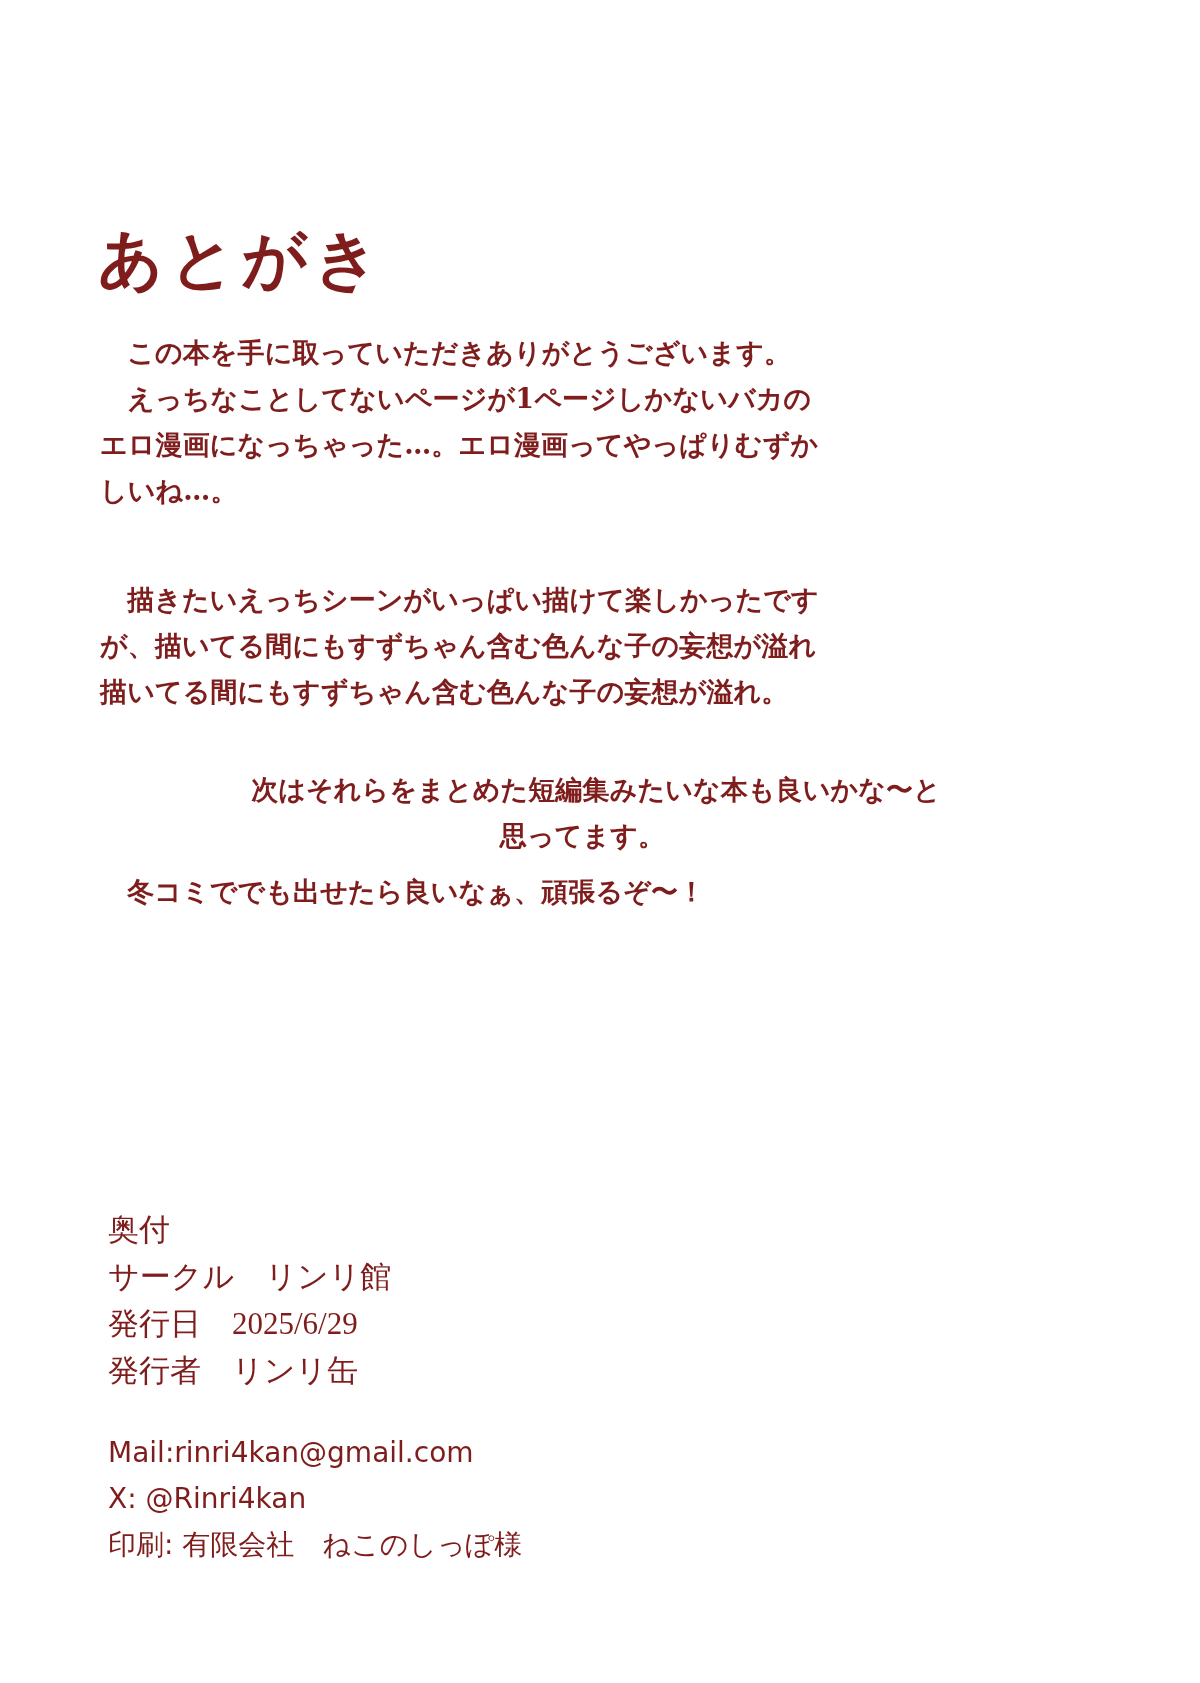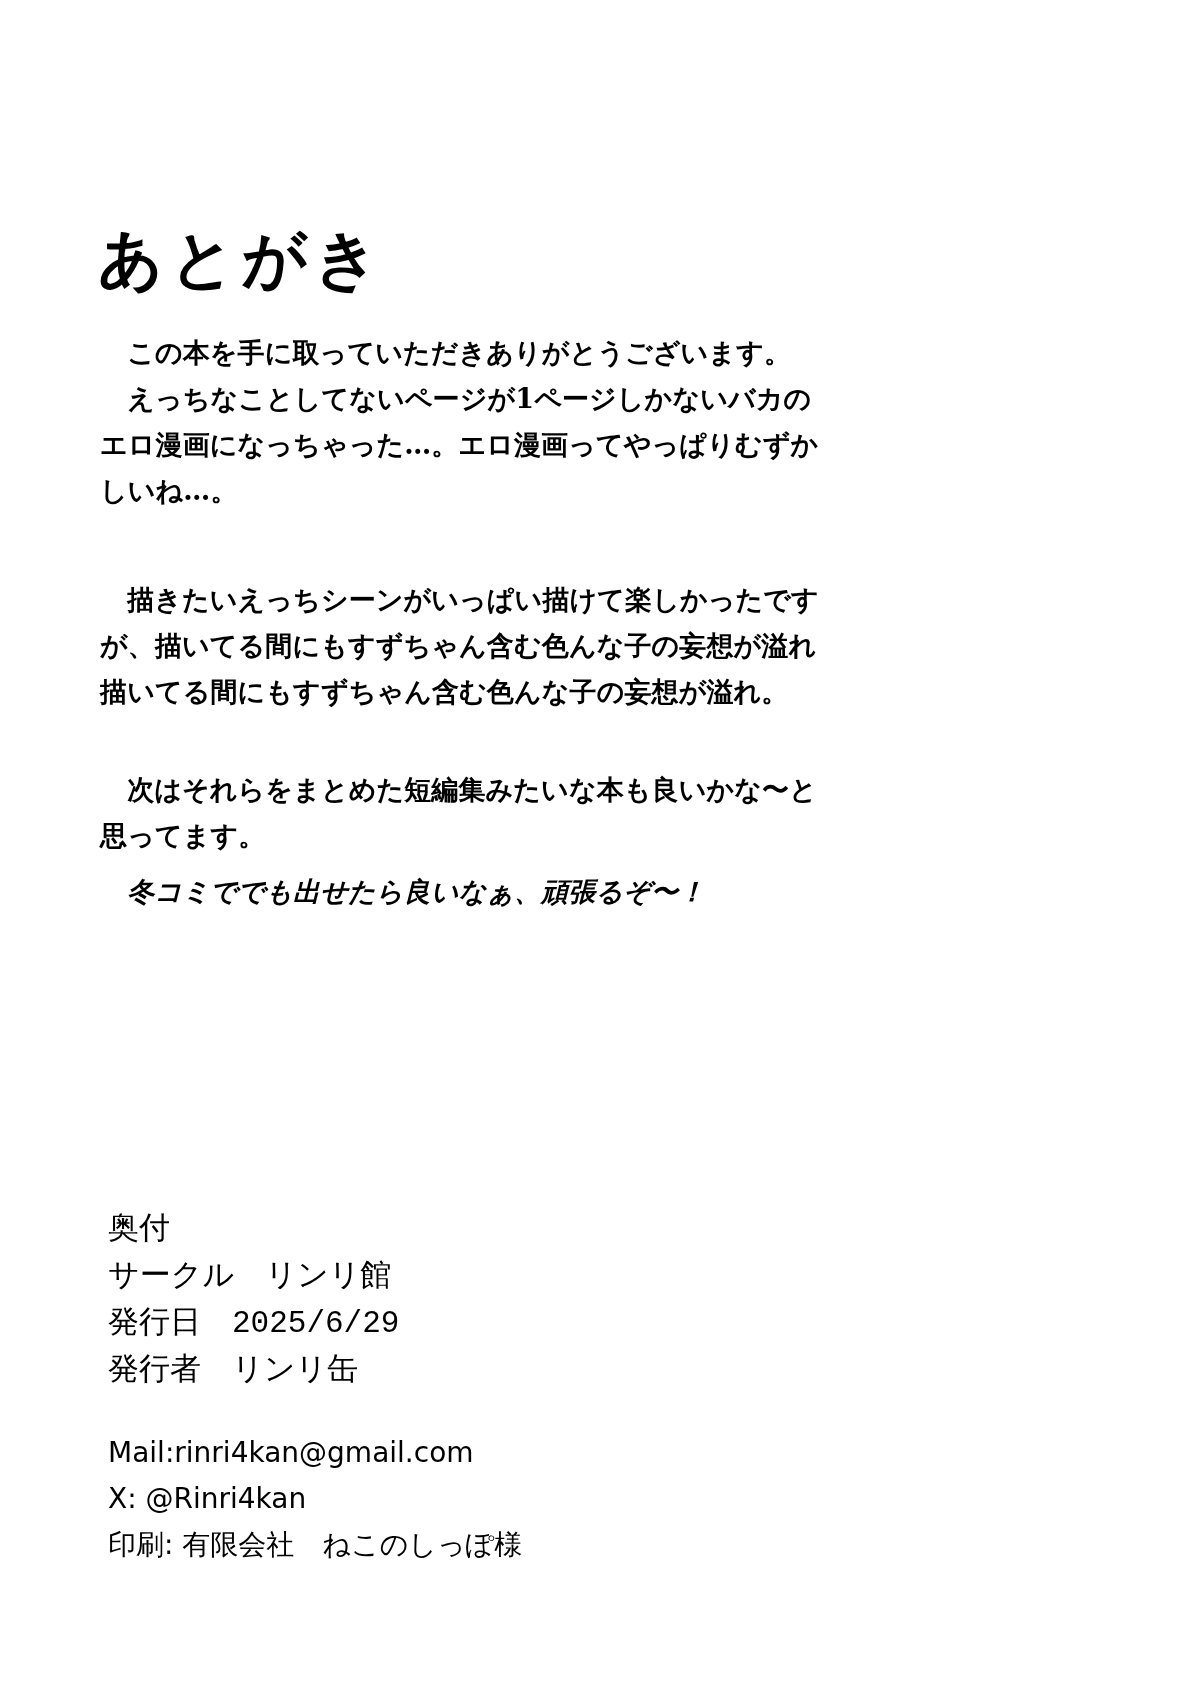--- a/index.html
+++ b/index.html
@@ -7,21 +7,21 @@
     padding: 0;
     background: #e8e8e8;
   }
   .page {
     position: relative;
     width: 1200px;
     height: 1683px;
     margin: 0 auto;
     background: #ffffff;
     overflow: hidden;
-    color: #000000;
+    color: #7f1d1d;
   }
   .page-title {
     position: absolute;
     left: 98px;
     top: 178px;
     font-family: "DejaVu Serif", "Liberation Serif", serif;
     font-size: 64px;
     font-weight: 700;
     letter-spacing: 0.10em;
     line-height: 1.2;
@@ -32,31 +32,31 @@
     left: 100px;
     top: 330px;
     width: 965px;
     font-family: "DejaVu Serif", "Liberation Serif", serif;
     font-size: 27px;
     line-height: 46px;
     font-weight: 600;
   }
   .afterword .para { margin: 0; }
   .afterword .para.p2 { margin-top: 63px; }
-  .afterword .para.p3 { margin-top: 52px; }
-  .afterword .para.p4 { margin-top: 10px; font-style: italic; }
+  .afterword .para.p3 { margin-top: 52px; text-align: center; }
+  .afterword .para.p4 { margin-top: 10px; }
   .afterword .line {
     white-space: pre;
     letter-spacing: 0.005em;
   }
   .colophon {
     position: absolute;
     left: 108px;
     top: 1206px;
-    font-family: Liberation Mono, monospace;
+    font-family: Liberation Serif, serif;
     font-size: 31px;
     line-height: 47px;
     font-weight: 400;
   }
   .contact {
     position: absolute;
     left: 108px;
     top: 1430px;
     font-family: "DejaVu Sans", "Liberation Sans", sans-serif;
     font-size: 28px;

